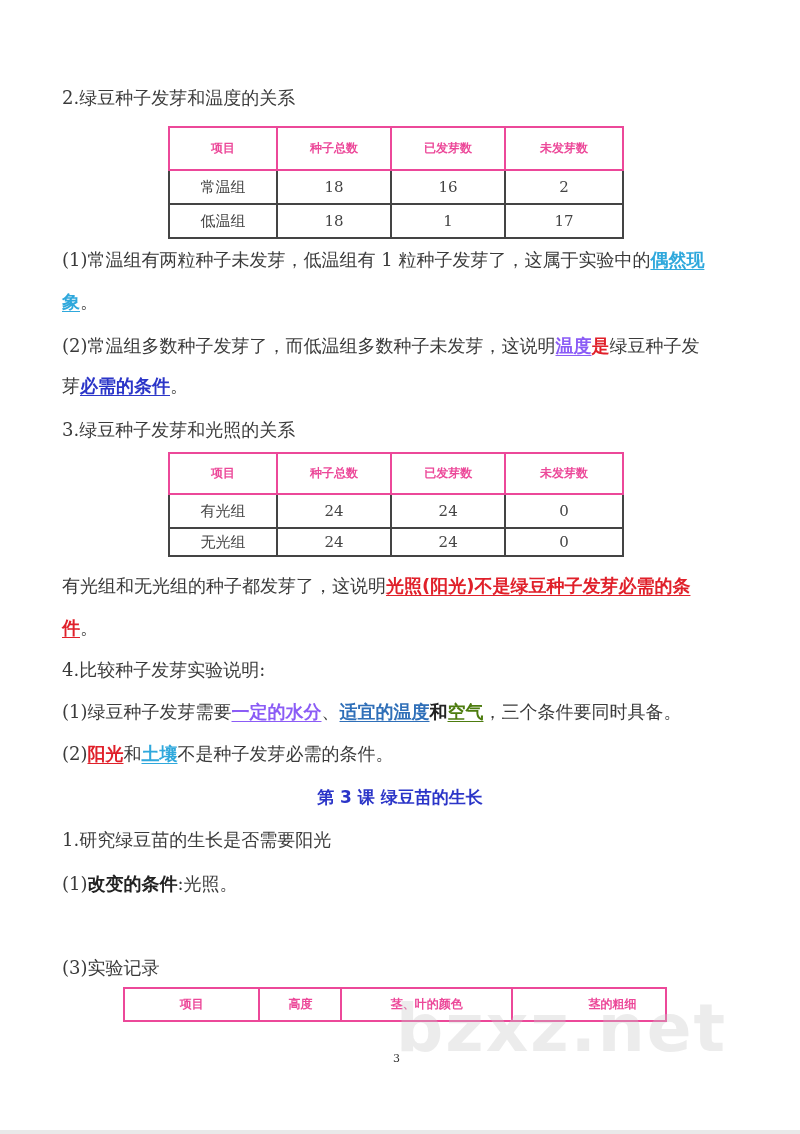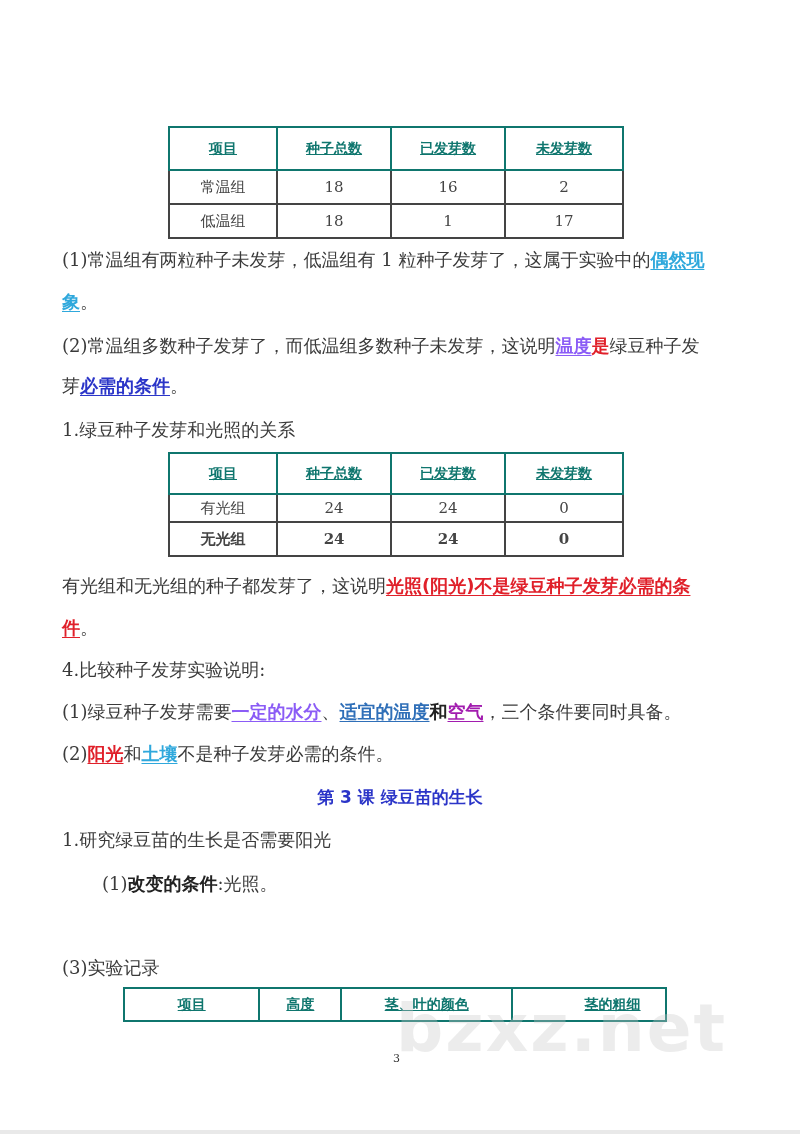--- a/index.html
+++ b/index.html
@@ -11,47 +11,48 @@
   .line {
     position: absolute; left: 62px; font-size: 18px; line-height: 24px; white-space: nowrap;
     color: #3a3a3a;
   }
   .hl { font-family: "DejaVu Sans", "Liberation Sans", sans-serif; font-weight: bold; text-decoration: underline; text-underline-offset: 3px; text-decoration-thickness: 1px; }
   .c-cyan { color: #2fa8dc; }
   .c-green { color: #8b5cf6; }
   .c-red { color: #e0202a; }
   .c-blue { color: #2b35c8; }
   .c-steel { color: #2f6fb8; margin-top: 20px; }
-  .c-purple { color: #a21caf; }
+  .c-purple { color: #4d7c0f; }
   .bold { font-family: "DejaVu Sans", "Liberation Sans", sans-serif; font-weight: bold; color: #222; }
   .plain { text-decoration: none; }
   table.grid {
     position: absolute; border-collapse: collapse; font-size: 15px; text-align: center;
   }
   table.grid td { border: 2px solid; padding: 0; color: #444; }
-  table.grid thead td { font-family: "DejaVu Sans", "Liberation Sans", sans-serif; font-weight: bold; color: #0f766e; font-size: 14px; text-decoration: underline; }
+  table.grid thead td { font-family: "DejaVu Sans", "Liberation Sans", sans-serif; font-weight: bold; color: #ec4899; font-size: 12px; }
   .green-t td { border-color: #2fb36a; }
   .red-t td { border-color: #e5202e; }
   .cyan-t td { border-color: #2eb2e0; }
   .center-title {
     position: absolute; left: 0; width: 800px; text-align: center; top: 786px;
     font-family: "DejaVu Sans", "Liberation Sans", sans-serif; font-weight: bold; font-size: 17px; color: #2b35c8;
   }
   .page-num { position: absolute; left: 393px; top: 1052px; font-size: 11px; color: #333; }
   .watermark {
     position: absolute; left: 396px; top: 990px; font-family: "DejaVu Sans", "Liberation Sans", sans-serif;
     font-weight: bold; font-size: 66px; letter-spacing: 2px; color: rgba(200,200,200,0.35); pointer-events: none;
   }
   .bottom-border { position: absolute; left: 0; top: 1130px; width: 800px; height: 4px; background: #e9e9e9; }
 </style>
 </head>
 <body>
 
 <div class="page">
 
+  <div class="line" style="top:86px;">2.绿豆种子发芽和温度的关系</div>
 
   <table class="grid green-t" style="left:168px; top:126px; width:456px;">
     <thead>
       <tr style="height:43px;">
         <td style="width:108px;">项目</td>
         <td style="width:114px;">种子总数</td>
         <td style="width:114px;">已发芽数</td>
         <td style="width:118px;">未发芽数</td>
       </tr>
     </thead>
@@ -78,39 +79,39 @@
     <span class="hl c-cyan">象</span><span>。</span>
   </div>
 
   <div class="line" style="top:334px;">
     <span>(2)常温组多数种子发芽了，而低温组多数种子未发芽，这说明</span><span class="hl c-green">温度</span><span class="hl plain c-red">是</span><span>绿豆种子发</span>
   </div>
   <div class="line" style="top:374px;">
     <span>芽</span><span class="hl c-blue">必需的条件</span><span>。</span>
   </div>
 
-  <div class="line" style="top:418px;">1.绿豆种子发芽和光照的关系</div>
+  <div class="line" style="top:418px;">3.绿豆种子发芽和光照的关系</div>
 
   <table class="grid red-t" style="left:168px; top:452px; width:456px;">
     <thead>
       <tr style="height:41px;">
         <td style="width:108px;">项目</td>
         <td style="width:114px;">种子总数</td>
         <td style="width:114px;">已发芽数</td>
         <td style="width:118px;">未发芽数</td>
       </tr>
     </thead>
     <tbody>
-      <tr style="height:28px;">
+      <tr style="height:34px;">
         <td>有光组</td>
         <td>24</td>
         <td>24</td>
         <td>0</td>
       </tr>
-      <tr style="height:34px;font-weight:bold;">
+      <tr style="height:28px;">
         <td>无光组</td>
         <td>24</td>
         <td>24</td>
         <td>0</td>
       </tr>
     </tbody>
   </table>
 
   <div class="line" style="top:574px;">
     <span>有光组和无光组的种子都发芽了，这说明</span><span class="hl c-red">光照(阳光)不是绿豆种子发芽必需的条</span>
@@ -126,21 +127,21 @@
   </div>
 
   <div class="line" style="top:742px;">
     <span>(2)</span><span class="hl c-red">阳光</span><span>和</span><span class="hl c-cyan">土壤</span><span>不是种子发芽必需的条件。</span>
   </div>
 
   <div class="center-title">第 3 课  绿豆苗的生长</div>
 
   <div class="line" style="top:828px;">1.研究绿豆苗的生长是否需要阳光</div>
 
-  <div class="line" style="top:872px;margin-left:40px;">
+  <div class="line" style="top:872px;">
     <span>(1)</span><span class="bold">改变的条件</span><span>:光照。</span>
   </div>
 
 
   <div class="line" style="top:956px;">(3)实验记录</div>
 
   <table class="grid cyan-t" style="left:123px; top:987px; width:544px;">
     <thead>
       <tr style="height:33px;">
         <td style="width:148px;">项目</td>

